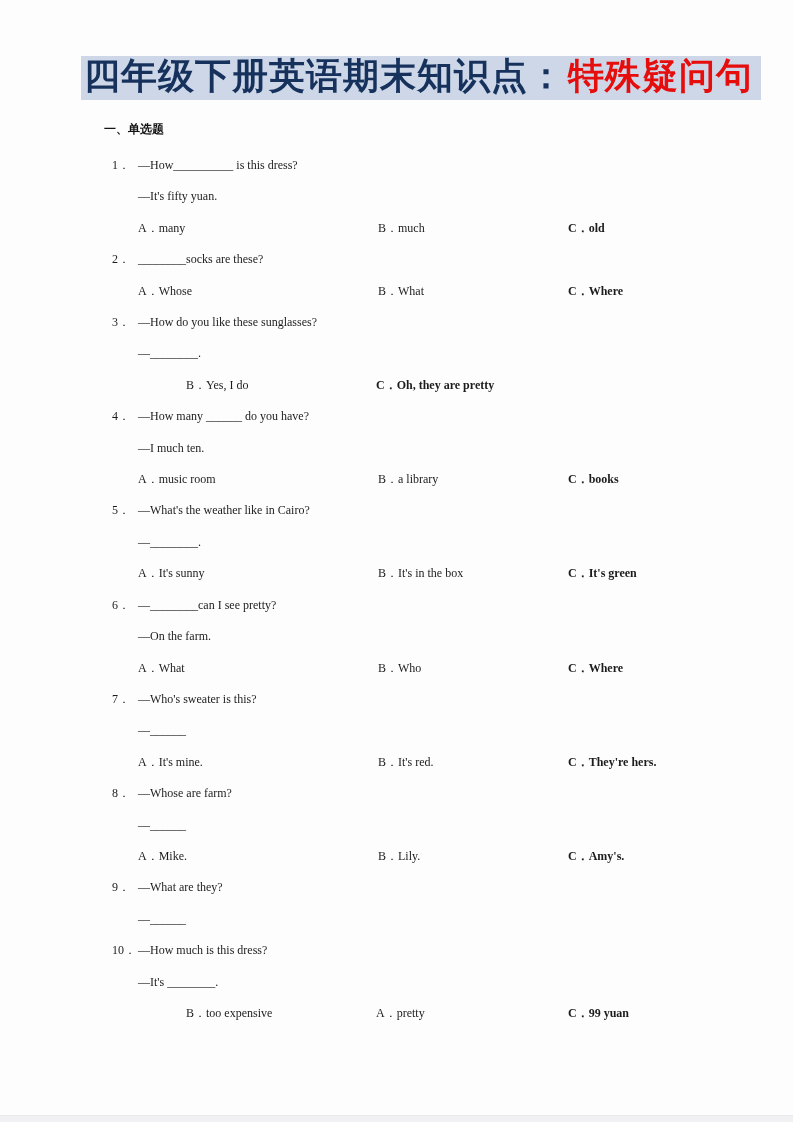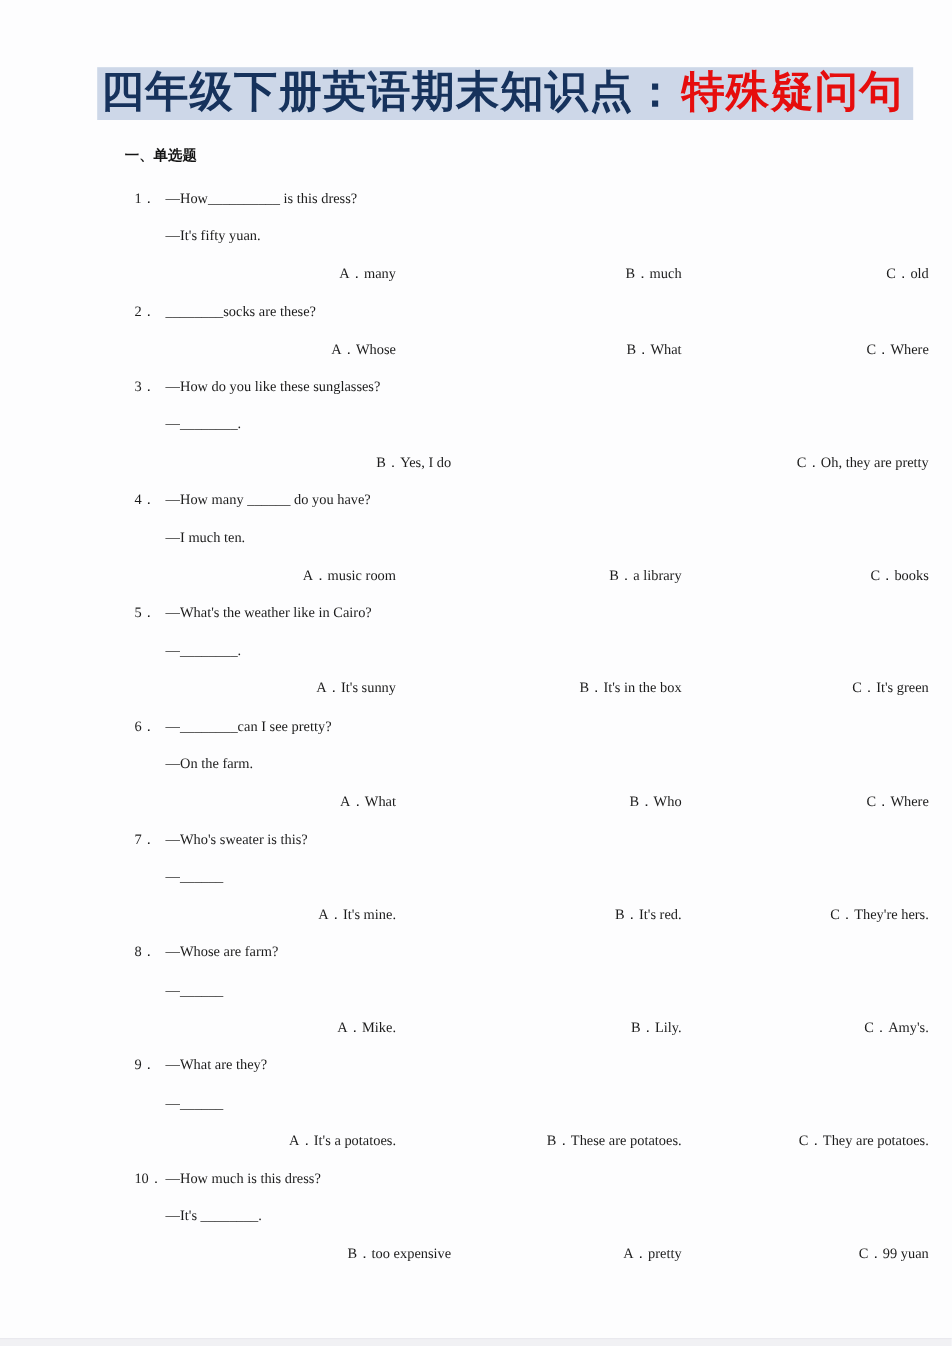--- a/index.html
+++ b/index.html
@@ -29,25 +29,25 @@
     font-weight: bold; font-size: 12px; color: #141414;
   }
 
   .question-list {
     position: absolute; left: 112px; top: 150px; width: 662px;
     font-size: 12px; line-height: 31.4px;
   }
   .q-line { white-space: nowrap; }
   .q-num  { display: inline-block; min-width: 26px; }
   .q-cont, .q-options { padding-left: 26px; }
-  .q-options { display: flex; text-align: right; }
+  .q-options { display: flex; }
   .opt   { white-space: nowrap; }
   .opt-0 { width: 192px; }
   .opt-1 { width: 190px; margin-left: 48px; }
-  .opt-2 { flex: 1; }
+  .opt-2 { flex: 1; font-weight: bold; }
 
   .bottom-band {
     position: absolute; left: 0; right: 0; bottom: 0; height: 6px;
     background: #f1f1f4; border-top: 1px solid #e9e9ee;
   }
 </style>
 </head>
 <body>
 
 <div class="page">
@@ -150,25 +150,20 @@
           <span class="opt opt-1"><span class="opt-label">B．</span>Lily.</span>
           <span class="opt opt-2"><span class="opt-label">C．</span>Amy's.</span>
         </div>
   </div>
 
   <div class="question">
     <div class="q-line q-first"><span class="q-num">9．</span><span class="q-text">—What are they?</span></div>
     <div>
           <div class="q-line q-cont">—______</div>
         </div>
-    <div class="q-line q-options">
-          <span class="opt opt-0"><span class="opt-label">A．</span>It's a potatoes.</span>
-          <span class="opt opt-1"><span class="opt-label">B．</span>These are potatoes.</span>
-          <span class="opt opt-2"><span class="opt-label">C．</span>They are potatoes.</span>
-        </div>
   </div>
 
   <div class="question">
     <div class="q-line q-first"><span class="q-num">10．</span><span class="q-text">—How much is this dress?</span></div>
     <div>
           <div class="q-line q-cont">—It's ________.</div>
         </div>
     <div class="q-line q-options">
           <span class="opt opt-1"><span class="opt-label">B．</span>too expensive</span>
           <span class="opt opt-0"><span class="opt-label">A．</span>pretty</span>

